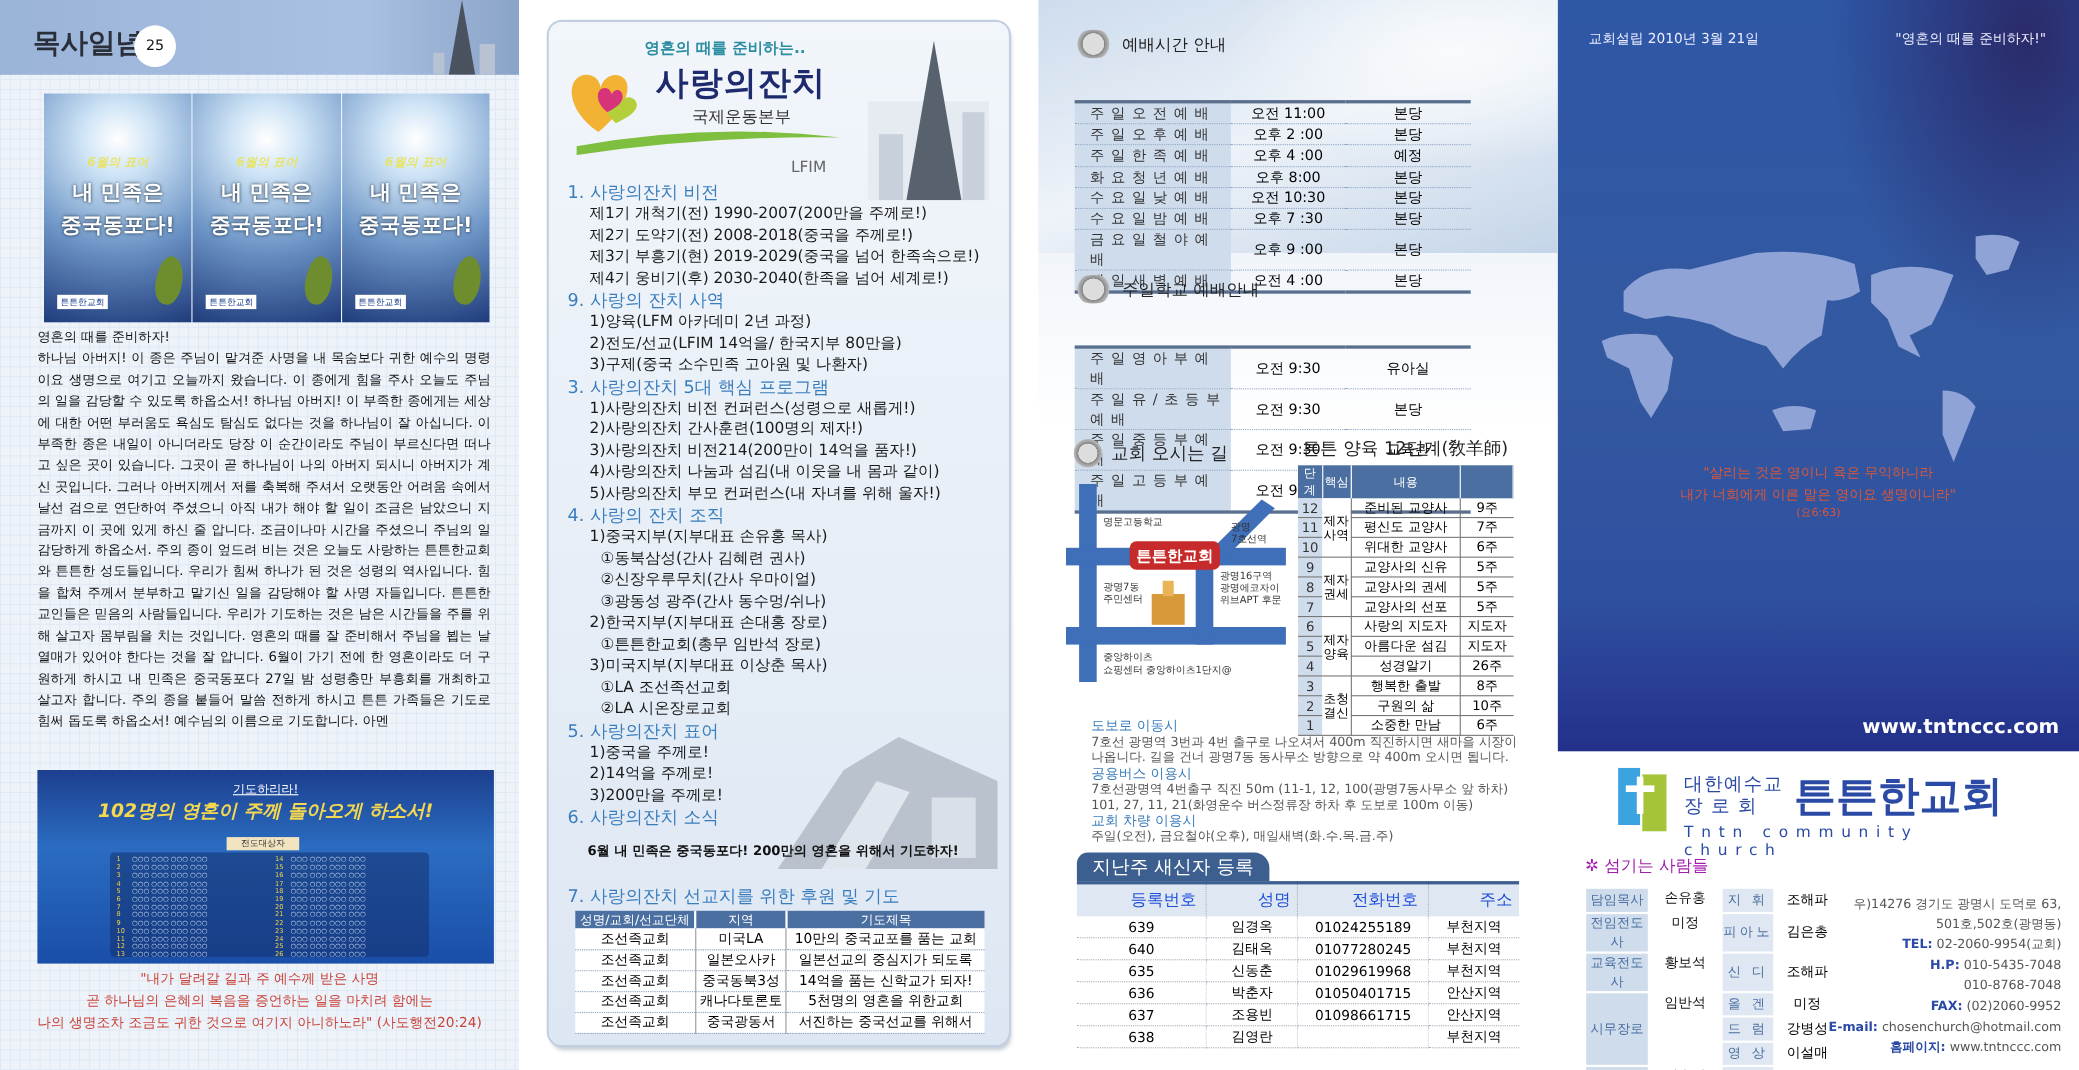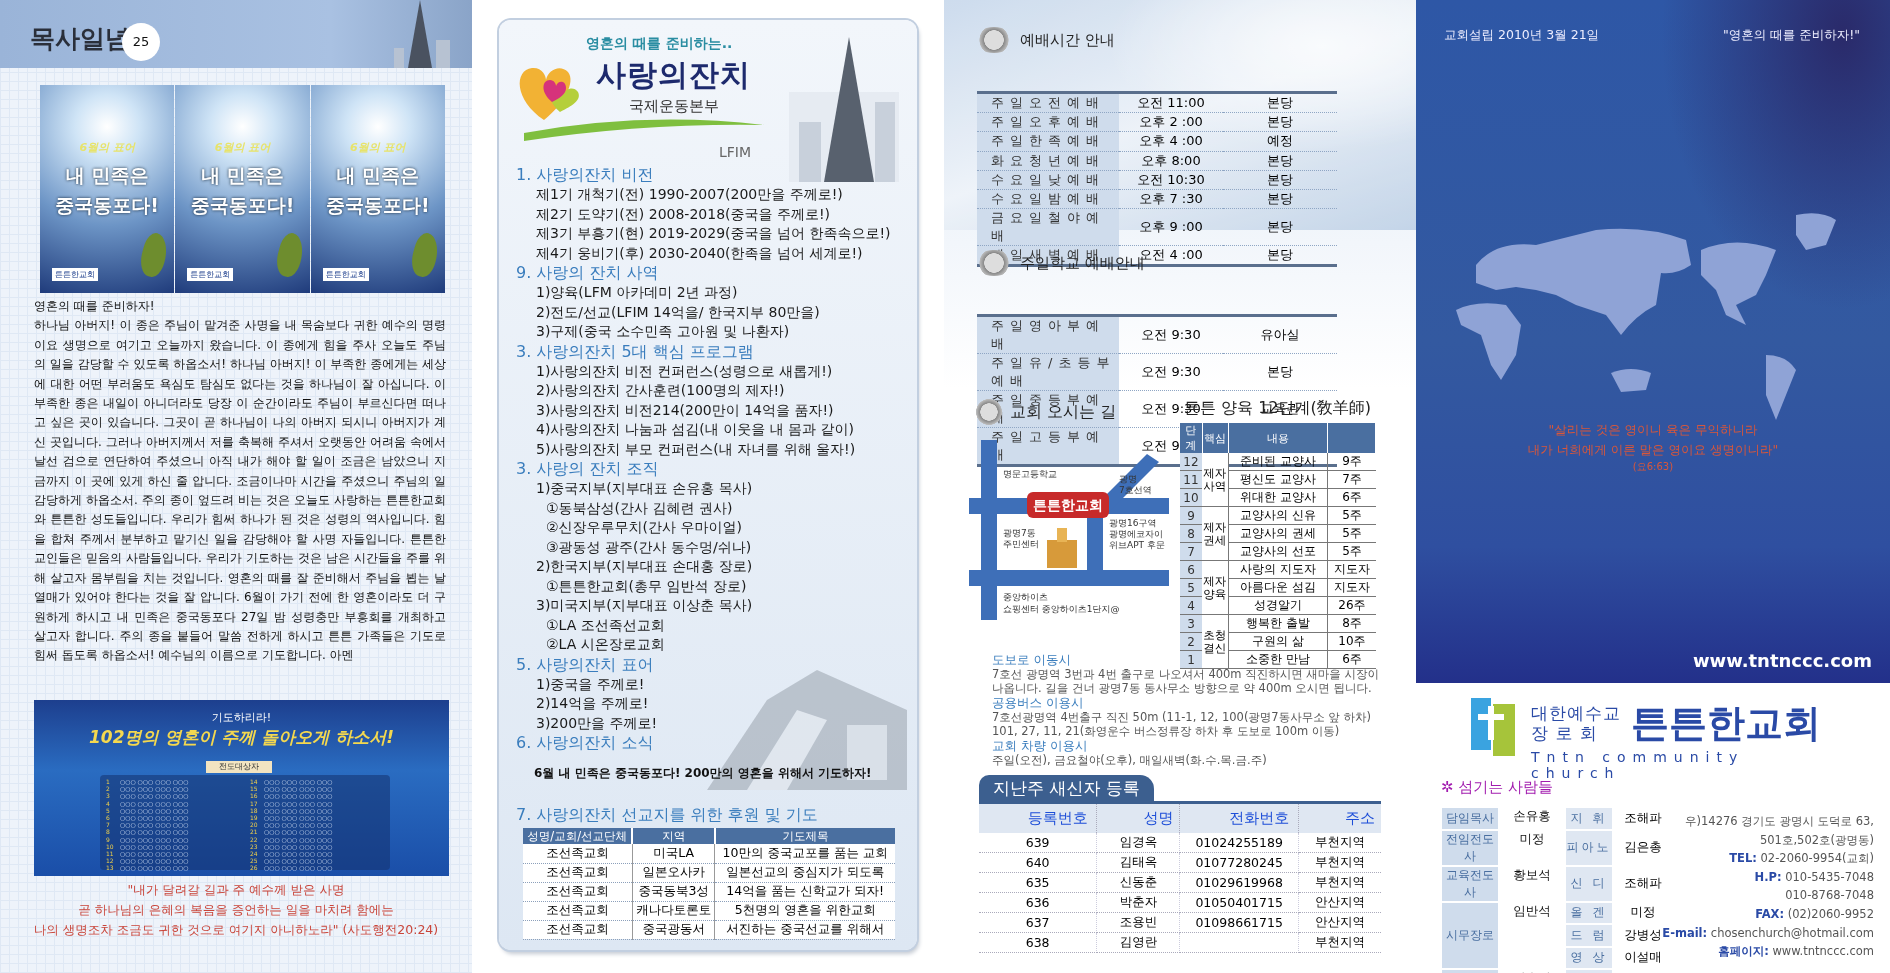--- a/index.html
+++ b/index.html
@@ -15,21 +15,21 @@
 .tower{position:absolute;right:20px;top:0;width:60px;height:68px;}
 .posters{position:absolute;left:40px;top:85px;width:405px;height:208px;display:flex;gap:1px;}
 .poster{flex:1;background:radial-gradient(circle at 50% 20%,#fff 0%,#cfe4f6 18%,#6d95c6 55%,#1f3b7b 100%);position:relative;color:#fff;text-align:center;}
 .poster .sub{position:absolute;top:55px;width:100%;font-size:11px;color:#e7e36b;font-style:italic;font-weight:bold;}
 .poster .big{position:absolute;top:75px;width:100%;font-size:19px;font-weight:bold;line-height:30px;text-shadow:0 0 3px #123;}
 .poster .logo{position:absolute;bottom:12px;left:12px;font-size:8px;background:#fff;color:#1a3c8b;padding:1px 3px;}
 .poster .korea{position:absolute;bottom:16px;right:8px;width:24px;height:44px;background:#6e8d2e;border-radius:40% 60% 40% 50%;transform:rotate(15deg);}
 .prayer-text{position:absolute;left:34px;top:297px;width:412px;font-size:12px;line-height:19.4px;color:#111;text-align:justify;}
 .prayer-text p{margin:0;}
 .banner{position:absolute;left:34px;top:700px;width:415px;height:176px;background:linear-gradient(180deg,#1d3f8e,#2a6cc1 40%,#1a4ea8);color:#fff;}
-.banner .t1{position:absolute;top:10px;width:100%;text-align:center;font-size:11px;}
+.banner .t1{position:absolute;top:10px;width:100%;text-align:center;font-size:11px;text-decoration:underline;}
 .banner .t2{position:absolute;top:26px;width:100%;text-align:center;font-size:17px;font-weight:bold;color:#f4d84f;font-style:italic;}
 .banner .tag{position:absolute;top:61px;left:172px;width:66px;height:12px;background:#f2e4c1;color:#333;font-size:8px;text-align:center;line-height:12px;}
 .banner .names{position:absolute;left:66px;top:75px;width:290px;height:95px;background:rgba(20,50,110,.55);border-radius:4px;display:flex;gap:10px;padding:3px 6px;}
 .banner .col{flex:1;font-size:6px;line-height:7.2px;color:#d0def3;}
 .banner .col span.n{color:#f0d04a;display:inline-block;width:14px;}
 .verse1{position:absolute;left:20px;top:880px;width:432px;text-align:center;font-size:12.5px;line-height:20px;color:#c9453a;}
 
 
 #p2{left:472px;width:472px;background:#fff;}
 .card{position:absolute;left:27px;top:20px;width:418px;height:930px;border-radius:12px;background:linear-gradient(180deg,#f2f6fb 0%,#dde7f3 100%);box-shadow:0 0 0 2px #c2cfe0,2px 4px 4px #c4cad3;}
@@ -231,21 +231,21 @@
           <div class="sec-h">9. 사랑의 잔치 사역</div>
           <div class="sec-i">1)양육(LFM 아카데미 2년 과정)</div>
           <div class="sec-i">2)전도/선교(LFIM 14억을/ 한국지부 80만을)</div>
           <div class="sec-i">3)구제(중국 소수민족 고아원 및 나환자)</div>
           <div class="sec-h">3. 사랑의잔치 5대 핵심 프로그램</div>
           <div class="sec-i">1)사랑의잔치 비전 컨퍼런스(성령으로 새롭게!)</div>
           <div class="sec-i">2)사랑의잔치 간사훈련(100명의 제자!)</div>
           <div class="sec-i">3)사랑의잔치 비전214(200만이 14억을 품자!)</div>
           <div class="sec-i">4)사랑의잔치 나눔과 섬김(내 이웃을 내 몸과 같이)</div>
           <div class="sec-i">5)사랑의잔치 부모 컨퍼런스(내 자녀를 위해 울자!)</div>
-          <div class="sec-h">3. 사랑의 잔치 조직</div>
+          <div class="sec-h">4. 사랑의 잔치 조직</div>
           <div class="sec-i">1)중국지부(지부대표 손유홍 목사)</div>
           <div class="sec-i l2">①동북삼성(간사 김혜련 권사)</div>
           <div class="sec-i l2">②신장우루무치(간사 우마이얼)</div>
           <div class="sec-i l2">③광동성 광주(간사 동수멍/쉬나)</div>
           <div class="sec-i">2)한국지부(지부대표 손대홍 장로)</div>
           <div class="sec-i l2">①튼튼한교회(총무 임반석 장로)</div>
           <div class="sec-i">3)미국지부(지부대표 이상춘 목사)</div>
           <div class="sec-i l2">①LA 조선족선교회</div>
           <div class="sec-i l2">②LA 시온장로교회</div>
           <div class="sec-h">5. 사랑의잔치 표어</div>

